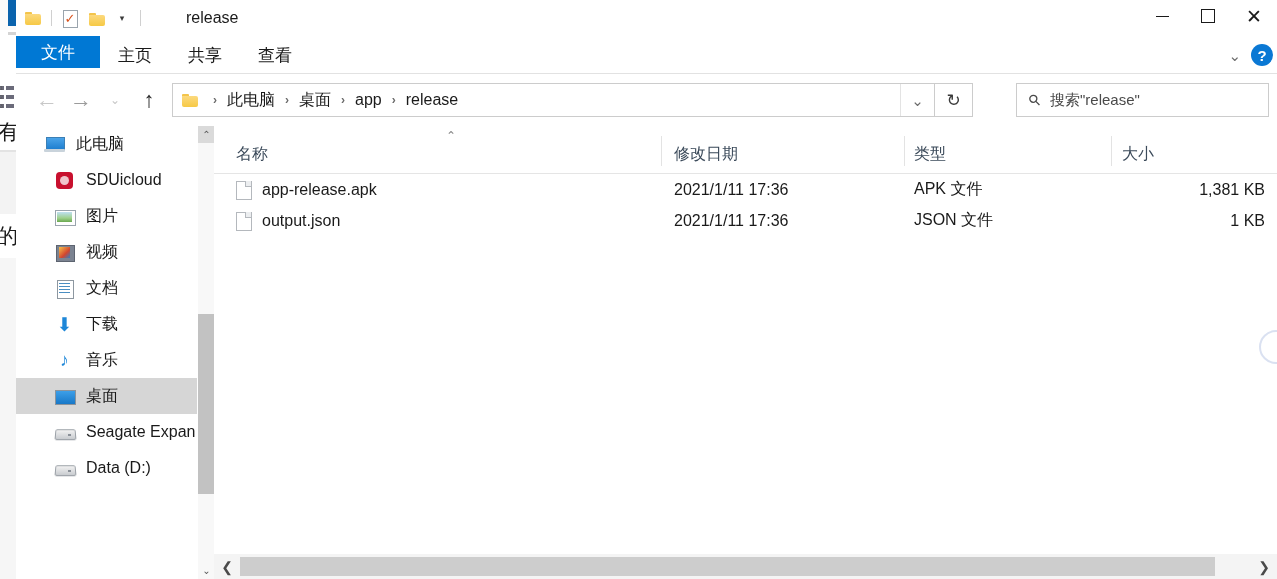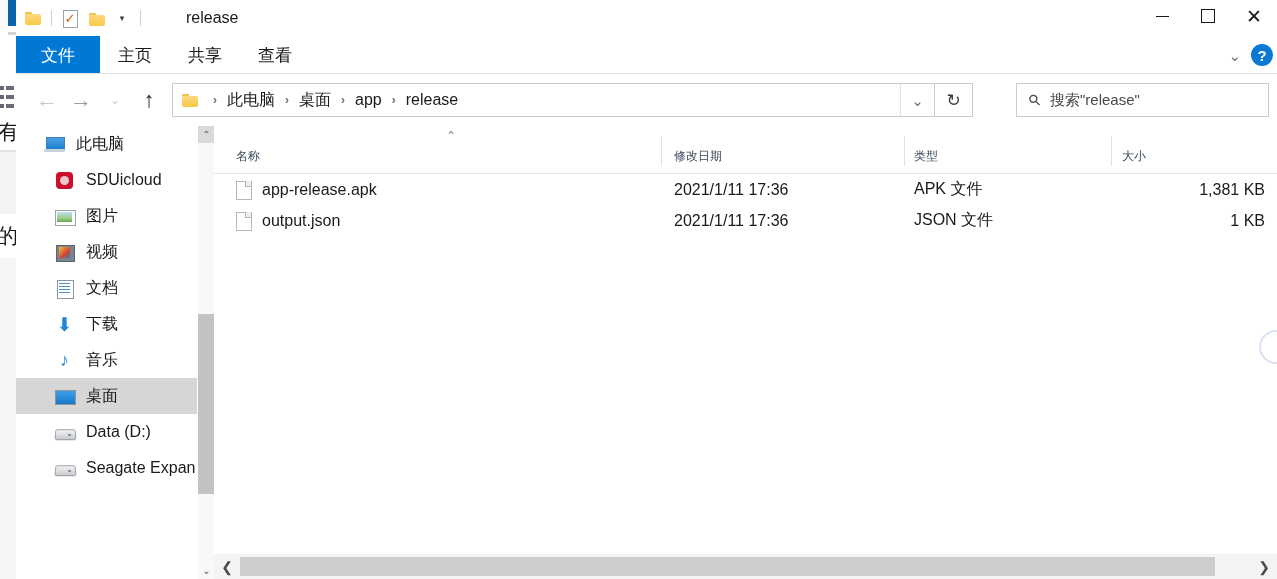--- a/index.html
+++ b/index.html
@@ -87,21 +87,21 @@
   .x-glyph { font-size: 19px; line-height: 19px; font-weight: 300; }
 
   
   .ribbon { position: relative; height: 38px; background: #ffffff; }
   .tabs { display: flex; align-items: stretch; height: 38px; padding-left: 0px; }
   .tab {
     display: flex; align-items: center; justify-content: center;
     font-size: 17px; color: #1a1a1a; padding: 0 18px; height: 34px; margin-top: 2px;
   }
   .tab.file {
-    background: #0078d4; color: #ffffff; min-width: 84px; margin-left: 0px; margin-top: 0px; height: 38px;
+    background: #0078d4; color: #ffffff; min-width: 84px; margin-left: 0px; margin-top: 0px; height: 32px;
   }
   .ribbon-right { position: absolute; right: 4px; top: 0; height: 38px; display: flex; align-items: center; gap: 10px; }
   .chev-down { font-size: 15px; color: #6a6a6a; line-height: 1; }
   .help-circle {
     width: 22px; height: 22px; border-radius: 50%; background: #0a78d4; color: #fff;
     font-size: 15px; display: flex; align-items: center; justify-content: center; font-weight: bold;
   }
   .ribbon-underline { position: absolute; left: 0; right: 0; bottom: 0; height: 1px; background: #e2e2e2; }
 
   
@@ -238,21 +238,21 @@
   .nav-thumb {
     position: absolute; left: 0; top: 188px; width: 17px; height: 180px; background: #c2c2c2;
   }
   .sb-arrow.bottom { position: absolute; bottom: 0; left: 0; }
 
   
   .listpane { position: relative; flex: 1; height: 453px; background: #ffffff; }
   .col-header { position: relative; height: 48px; border-bottom: 1px solid #e5e5e5; }
   .col {
     position: absolute; top: 0; height: 47px; display: flex; align-items: flex-end;
-    padding-bottom: 8px; font-size: 12px; color: #3b4a5a;
+    padding-bottom: 8px; font-size: 16px; color: #3b4a5a;
   }
   .col-div { position: absolute; top: 10px; width: 1px; height: 30px; background: #e3e3e3; }
   .sort-caret {
     position: absolute; top: 4px; font-size: 12px; color: #8a8a8a; line-height: 1;
   }
 
   .rows { position: relative; }
   .row { display: flex; align-items: center; height: 31px; position: relative; }
   .cell { position: absolute; font-size: 16px; color: #1a1a1a; white-space: nowrap; }
   .cell.name { left: 22px; display: flex; align-items: center; gap: 11px; }
@@ -434,25 +434,25 @@
         <div class="nav-item">
           <span class="nav-ico ico-music">♪</span>
           <span class="nav-label">音乐</span>
         </div>
         <div class="nav-item selected">
           <span class="nav-ico ico-desktop"></span>
           <span class="nav-label">桌面</span>
         </div>
         <div class="nav-item">
           <span class="nav-ico ico-drive"></span>
+          <span class="nav-label">Seagate Expan</span>
+        </div>
+        <div class="nav-item">
+          <span class="nav-ico ico-drive"></span>
           <span class="nav-label">Data (D:)</span>
-        </div>
-        <div class="nav-item">
-          <span class="nav-ico ico-drive"></span>
-          <span class="nav-label">Seagate Expan</span>
         </div>
 
         <div class="nav-scroll">
           <div class="sb-arrow top">⌃</div>
           <div class="nav-thumb"></div>
           <div class="sb-arrow bottom">⌄</div>
         </div>
       </div>
 
       <div class="pane-split"></div>

